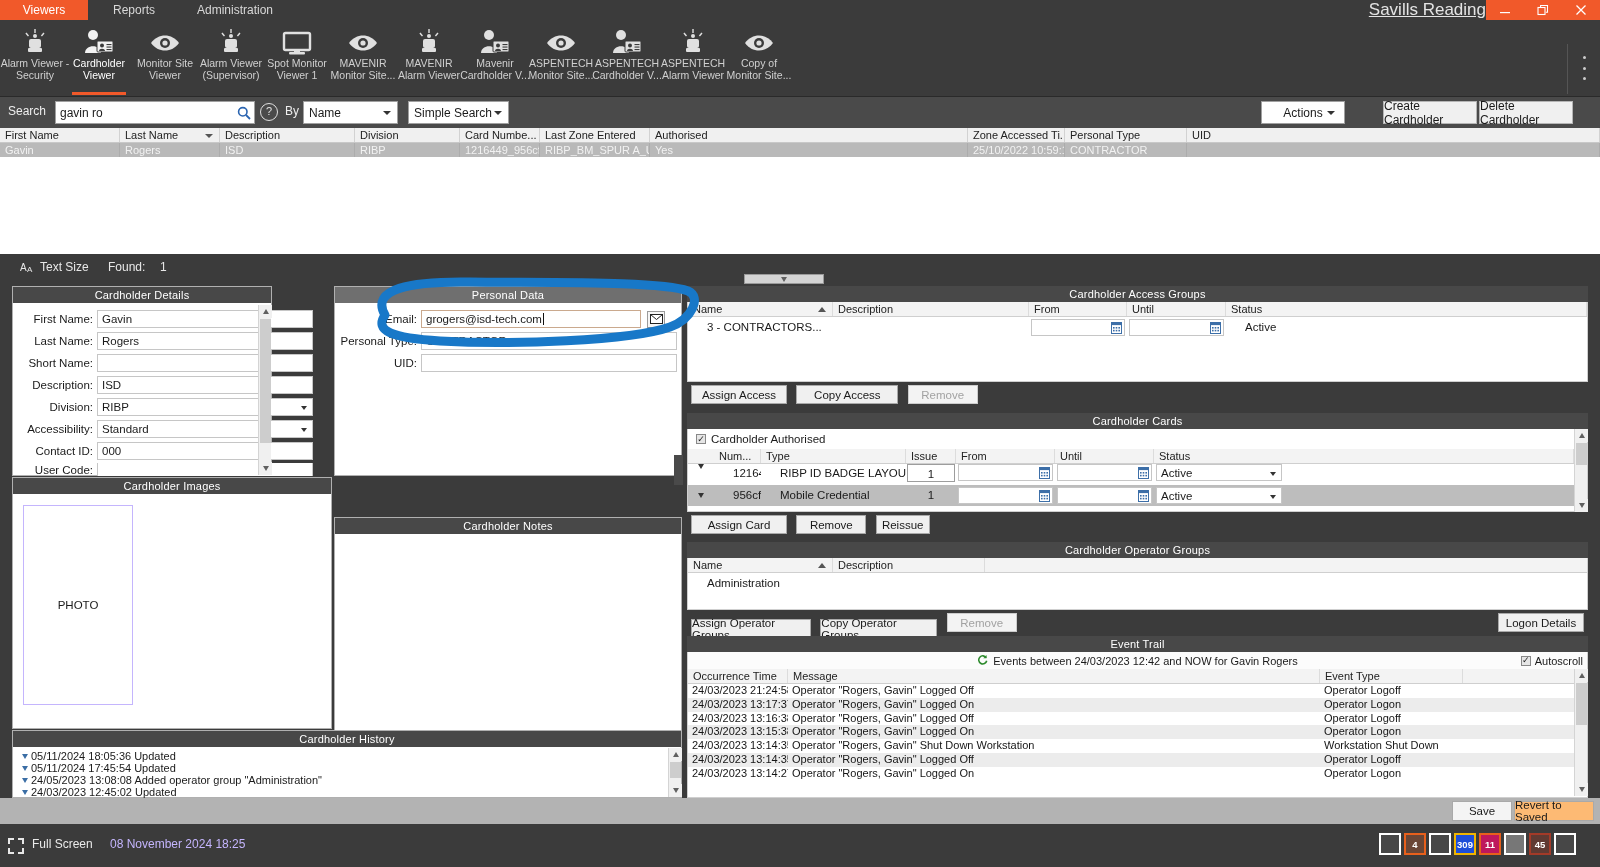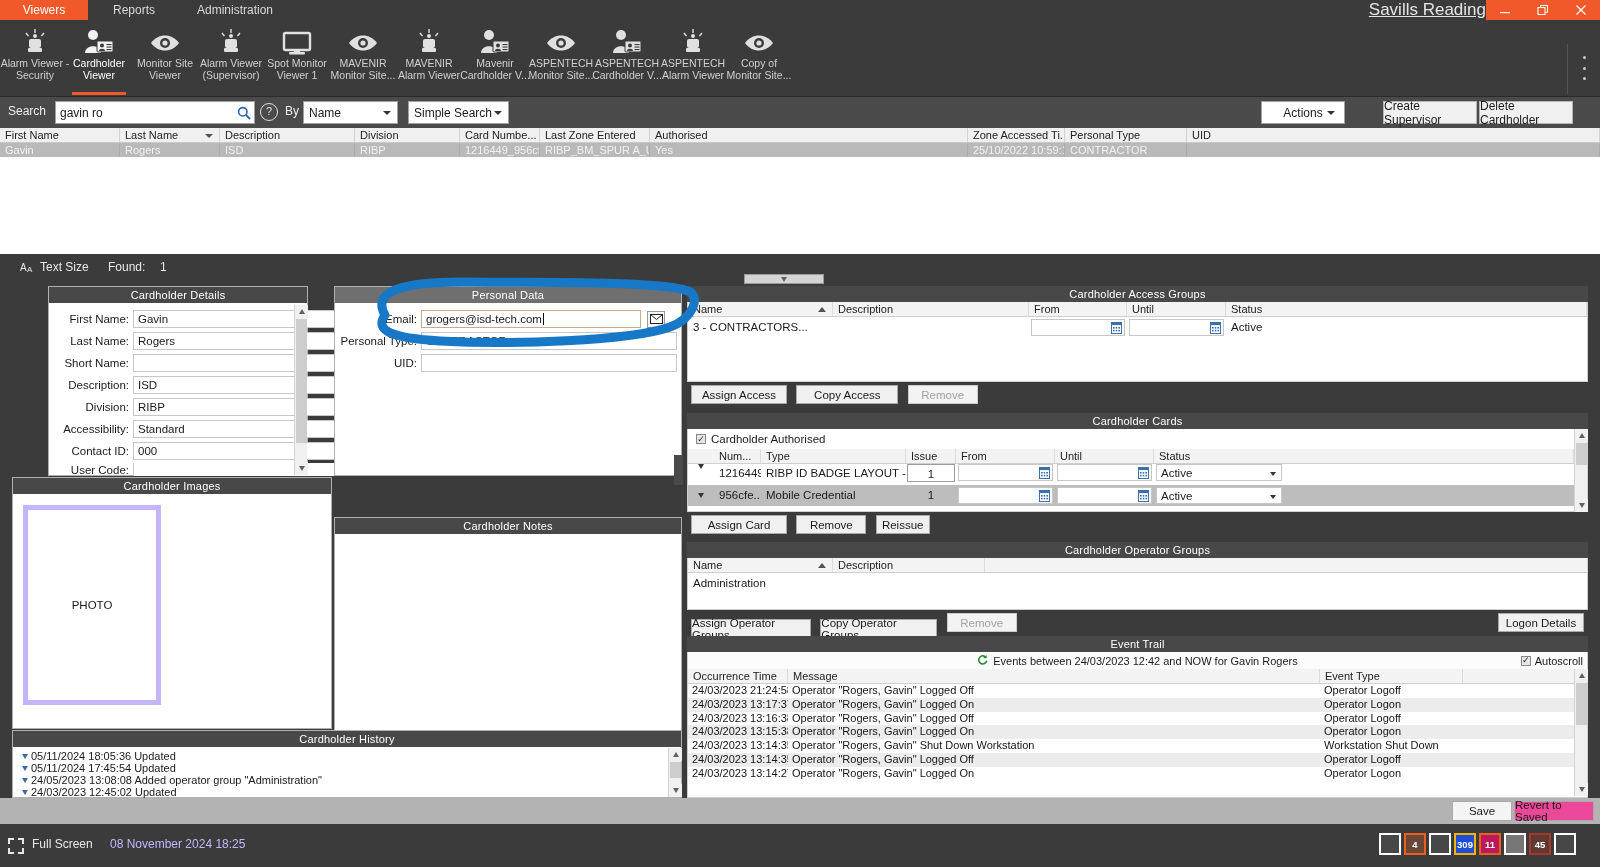--- a/index.html
+++ b/index.html
@@ -139,21 +139,21 @@
   .tri-up { width:0;height:0;border-left:3.5px solid transparent;border-right:3.5px solid transparent;border-bottom:5px solid #606060; }
   .tri-dn { width:0;height:0;border-left:3.5px solid transparent;border-right:3.5px solid transparent;border-top:5px solid #606060; }
 
   
   .tbl-head { display: flex; height: 15px; background: #f3f3f3; border-bottom: 1px solid #cfcfcf; }
   .tbl-head .th { font-size: 11px; color: #222; padding-left: 5px; line-height: 15px;
                   border-right: 1px solid #dcdcdc; position: relative; white-space: nowrap; overflow: hidden; cursor: pointer; }
   .th .asc { position: absolute; right: 6px; top: 5px; width:0;height:0;
              border-left:4px solid transparent;border-right:4px solid transparent;border-bottom:5px solid #555; }
   .tbl-row { display: flex; height: 19px; }
-  .tbl-row .td { font-size: 11.5px; color: #1a1a1a; padding-left: 5px; line-height: 19px;
+  .tbl-row .td { font-size: 11.5px; color: #1a1a1a; padding-left: 19px; line-height: 19px;
                  white-space: nowrap; overflow: hidden; }
 
   .panelbtn {
     height: 19px; background: #f0f0f0; border: 1px solid #a9a9a9; font-size: 11.5px;
     color: #1a1a1a; display: inline-flex; align-items: center; justify-content: center; cursor: pointer;
   }
   .panelbtn.disabled { color: #a2a2a2; background: #f3f3f3; border-color: #cccccc; cursor: default; }
 
   .datebox { background: #fff; border: 1px solid #c6c6c6; height: 17px; position: relative; }
   .calicon { position: absolute; right: 2px; top: 2px; width: 11px; height: 12px; }
@@ -419,21 +419,21 @@
         <span class="caret"></span>
     </div>
     <div class="sel" style="left:408px;width:101px;">
       <span>Simple Search</span>
         <span class="caret"></span>
     </div>
     <div class="sel" style="left:1261px;width:84px;justify-content:center;padding-left:0;">
       <span>Actions</span>
         <span class="caret" style="right:9px;"></span>
     </div>
-    <div class="btn-light" style="left:1383px;width:94px;">Create Supervisor</div>
+    <div class="btn-light" style="left:1383px;width:94px;">Create Cardholder</div>
     <div class="btn-light" style="left:1479px;width:94px;">Delete Cardholder</div>
   </div>
 
   <div class="results">
     <div class="grid-head">
       <div class="gh" style="width:120px;">First Name</div>
       <div class="gh" style="width:100px;"><span>Last Name</span><span class="sortarrow"></span></div>
       <div class="gh" style="width:135px;">Description</div>
       <div class="gh" style="width:105px;">Division</div>
       <div class="gh" style="width:80px;">Card Numbe...</div>
@@ -465,21 +465,21 @@
         </svg>
     </div>
     <div class="ts" style="left:40px;">Text Size</div>
     <div class="found">Found:</div>
     <div class="foundn">1</div>
   </div>
   <div class="splitter-handle">
     <span class="tri-dn"></span>
   </div>
 
-  <div class="panel" style="left:12px;top:286px;width:260px;height:190px;margin-left:36px;">
+  <div class="panel" style="left:12px;top:286px;width:260px;height:190px;">
     <div class="panel-title">Cardholder Details</div>
 
     <div class="fieldrow" style="left:0;top:22px;width:318px;">
       <div class="flabel" style="width:80px;">First Name:</div>
       <div class="finput" style="margin-left:4px;width:216px;">Gavin</div>
     </div>
     <div class="fieldrow" style="left:0;top:44px;width:318px;">
       <div class="flabel" style="width:80px;">Last Name:</div>
       <div class="finput" style="margin-left:4px;width:216px;">Rogers</div>
     </div>
@@ -545,21 +545,21 @@
       <div class="finput" style="margin-left:4px;width:256px;">CONTRACTOR</div>
     </div>
     <div class="fieldrow" style="left:0;top:66px;width:346px;">
       <div class="flabel" style="width:82px;">UID:</div>
       <div class="finput" style="margin-left:4px;width:256px;"></div>
     </div>
   </div>
 
   <div class="panel" style="left:12px;top:477px;width:320px;height:252px;">
     <div class="panel-title">Cardholder Images</div>
-    <div style="position:absolute;left:10px;top:27px;width:138px;height:200px;background:#fff;border:5px solid #c4b5fd;display:flex;align-items:center;justify-content:center;">
+    <div style="position:absolute;left:10px;top:27px;width:110px;height:200px;background:#fff;border:1px solid #c4b5fd;display:flex;align-items:center;justify-content:center;">
       <span style="font-size:11.5px;color:#1a1a1a;">PHOTO</span>
     </div>
   </div>
 
   <div class="panel" style="left:334px;top:477px;width:348px;height:252px;margin-top:40px;">
     <div class="panel-title">Cardholder Notes</div>
     <div style="position:absolute;left:0;top:17px;width:346px;height:233px;background:#fff;"></div>
   </div>
 
   <div class="panel" style="left:12px;top:730px;width:670px;height:68px;">
@@ -873,21 +873,21 @@
             <span class="tri-dn"></span>
           </div>
       </div>
     </div>
   </div>
 
   <div style="position:absolute;left:674px;top:455px;width:9px;height:30px;background:#4a4a4a;"></div>
 
   <div class="savebar">
     <span class="panelbtn" style="position:absolute;right:88px;top:3px;width:60px;height:20px;background:#f4f4f4;">Save</span>
-    <span class="panelbtn" style="position:absolute;right:6px;top:3px;width:80px;height:20px;background:#ec4899;">Revert to Saved</span>
+    <span class="panelbtn" style="position:absolute;right:6px;top:3px;width:80px;height:20px;background:#fdba74;">Revert to Saved</span>
   </div>
 
   <div class="statusbar">
     <span style="position:absolute;left:8px;top:14px;">
       <svg width="16" height="16" viewBox="0 0 16 16">
           <g fill="#e8e8e8">
         <path d="M0 0 h6 v2 h-4 v4 h-2z"></path>
             <path d="M16 0 h-6 v2 h4 v4 h2z"></path>
             <path d="M0 16 h6 v-2 h-4 v-4 h-2z"></path>
             <path d="M16 16 h-6 v-2 h4 v-4 h2z"></path>

